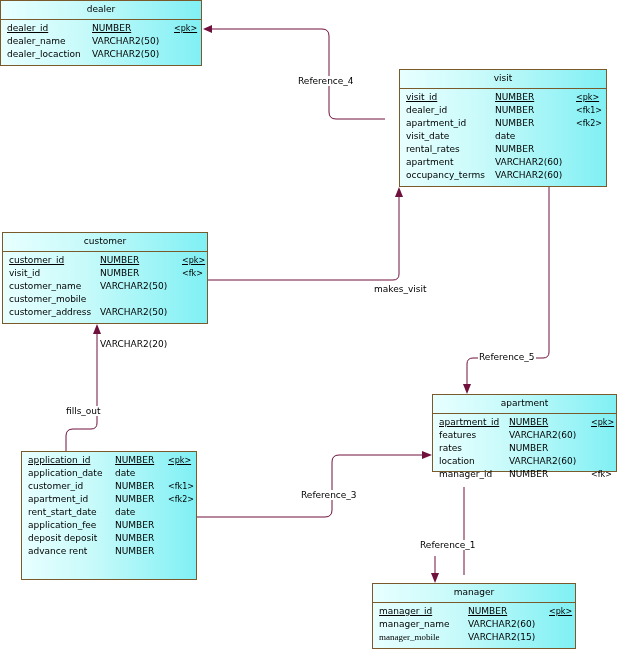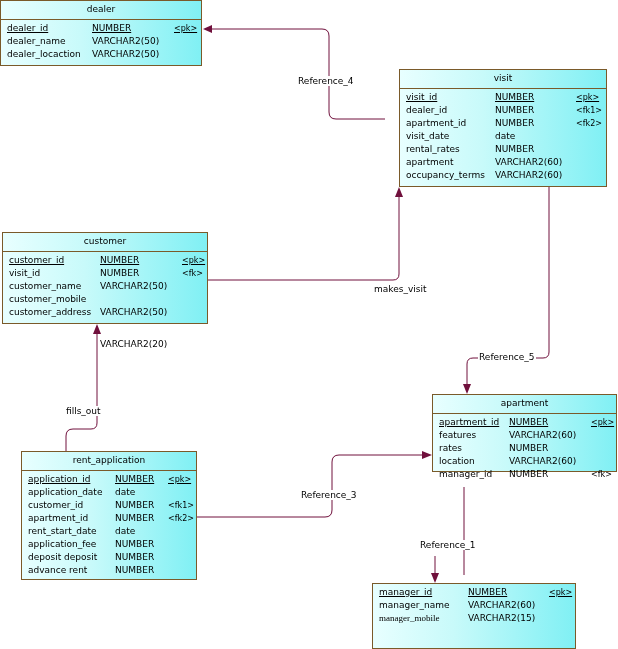--- a/index.html
+++ b/index.html
@@ -137,21 +137,20 @@
       </div>
       <div class="row">
         <span class="c1" style="left: 3px;">customer_address</span>
         <span class="c2" style="left: 94px;">VARCHAR2(50)</span>
         <span class="key" style="left: 176px;"></span>
       </div>
     </div>
 </div>
 
 <div class="tbl" style="left:21px; top:451px; width:176px; height:129px;">
-  <div class="title">rent_application</div>
   <div class="rows">
       <div class="row pk">
         <span class="c1" style="left: 3px;">application_id</span>
         <span class="c2" style="left: 90px;">NUMBER</span>
         <span class="key" style="left: 143px;">&lt;pk&gt;</span>
       </div>
       <div class="row">
         <span class="c1" style="left: 3px;">application_date</span>
         <span class="c2" style="left: 90px;">date</span>
         <span class="key" style="left: 143px;"></span>
@@ -214,20 +213,21 @@
       </div>
       <div class="row">
         <span class="c1" style="left: 3px;">manager_id</span>
         <span class="c2" style="left: 73px;">NUMBER</span>
         <span class="key" style="left: 155px;">&lt;fk&gt;</span>
       </div>
     </div>
 </div>
 
 <div class="tbl" style="left:372px; top:583px; width:204px; height:66px;">
+  <div class="title">manager</div>
   <div class="rows">
       <div class="row pk">
         <span class="c1" style="left: 3px;">manager_id</span>
         <span class="c2" style="left: 92px;">NUMBER</span>
         <span class="key" style="left: 173px;">&lt;pk&gt;</span>
       </div>
       <div class="row">
         <span class="c1" style="left: 3px;">manager_name</span>
         <span class="c2" style="left: 92px;">VARCHAR2(60)</span>
         <span class="key" style="left: 173px;"></span>

